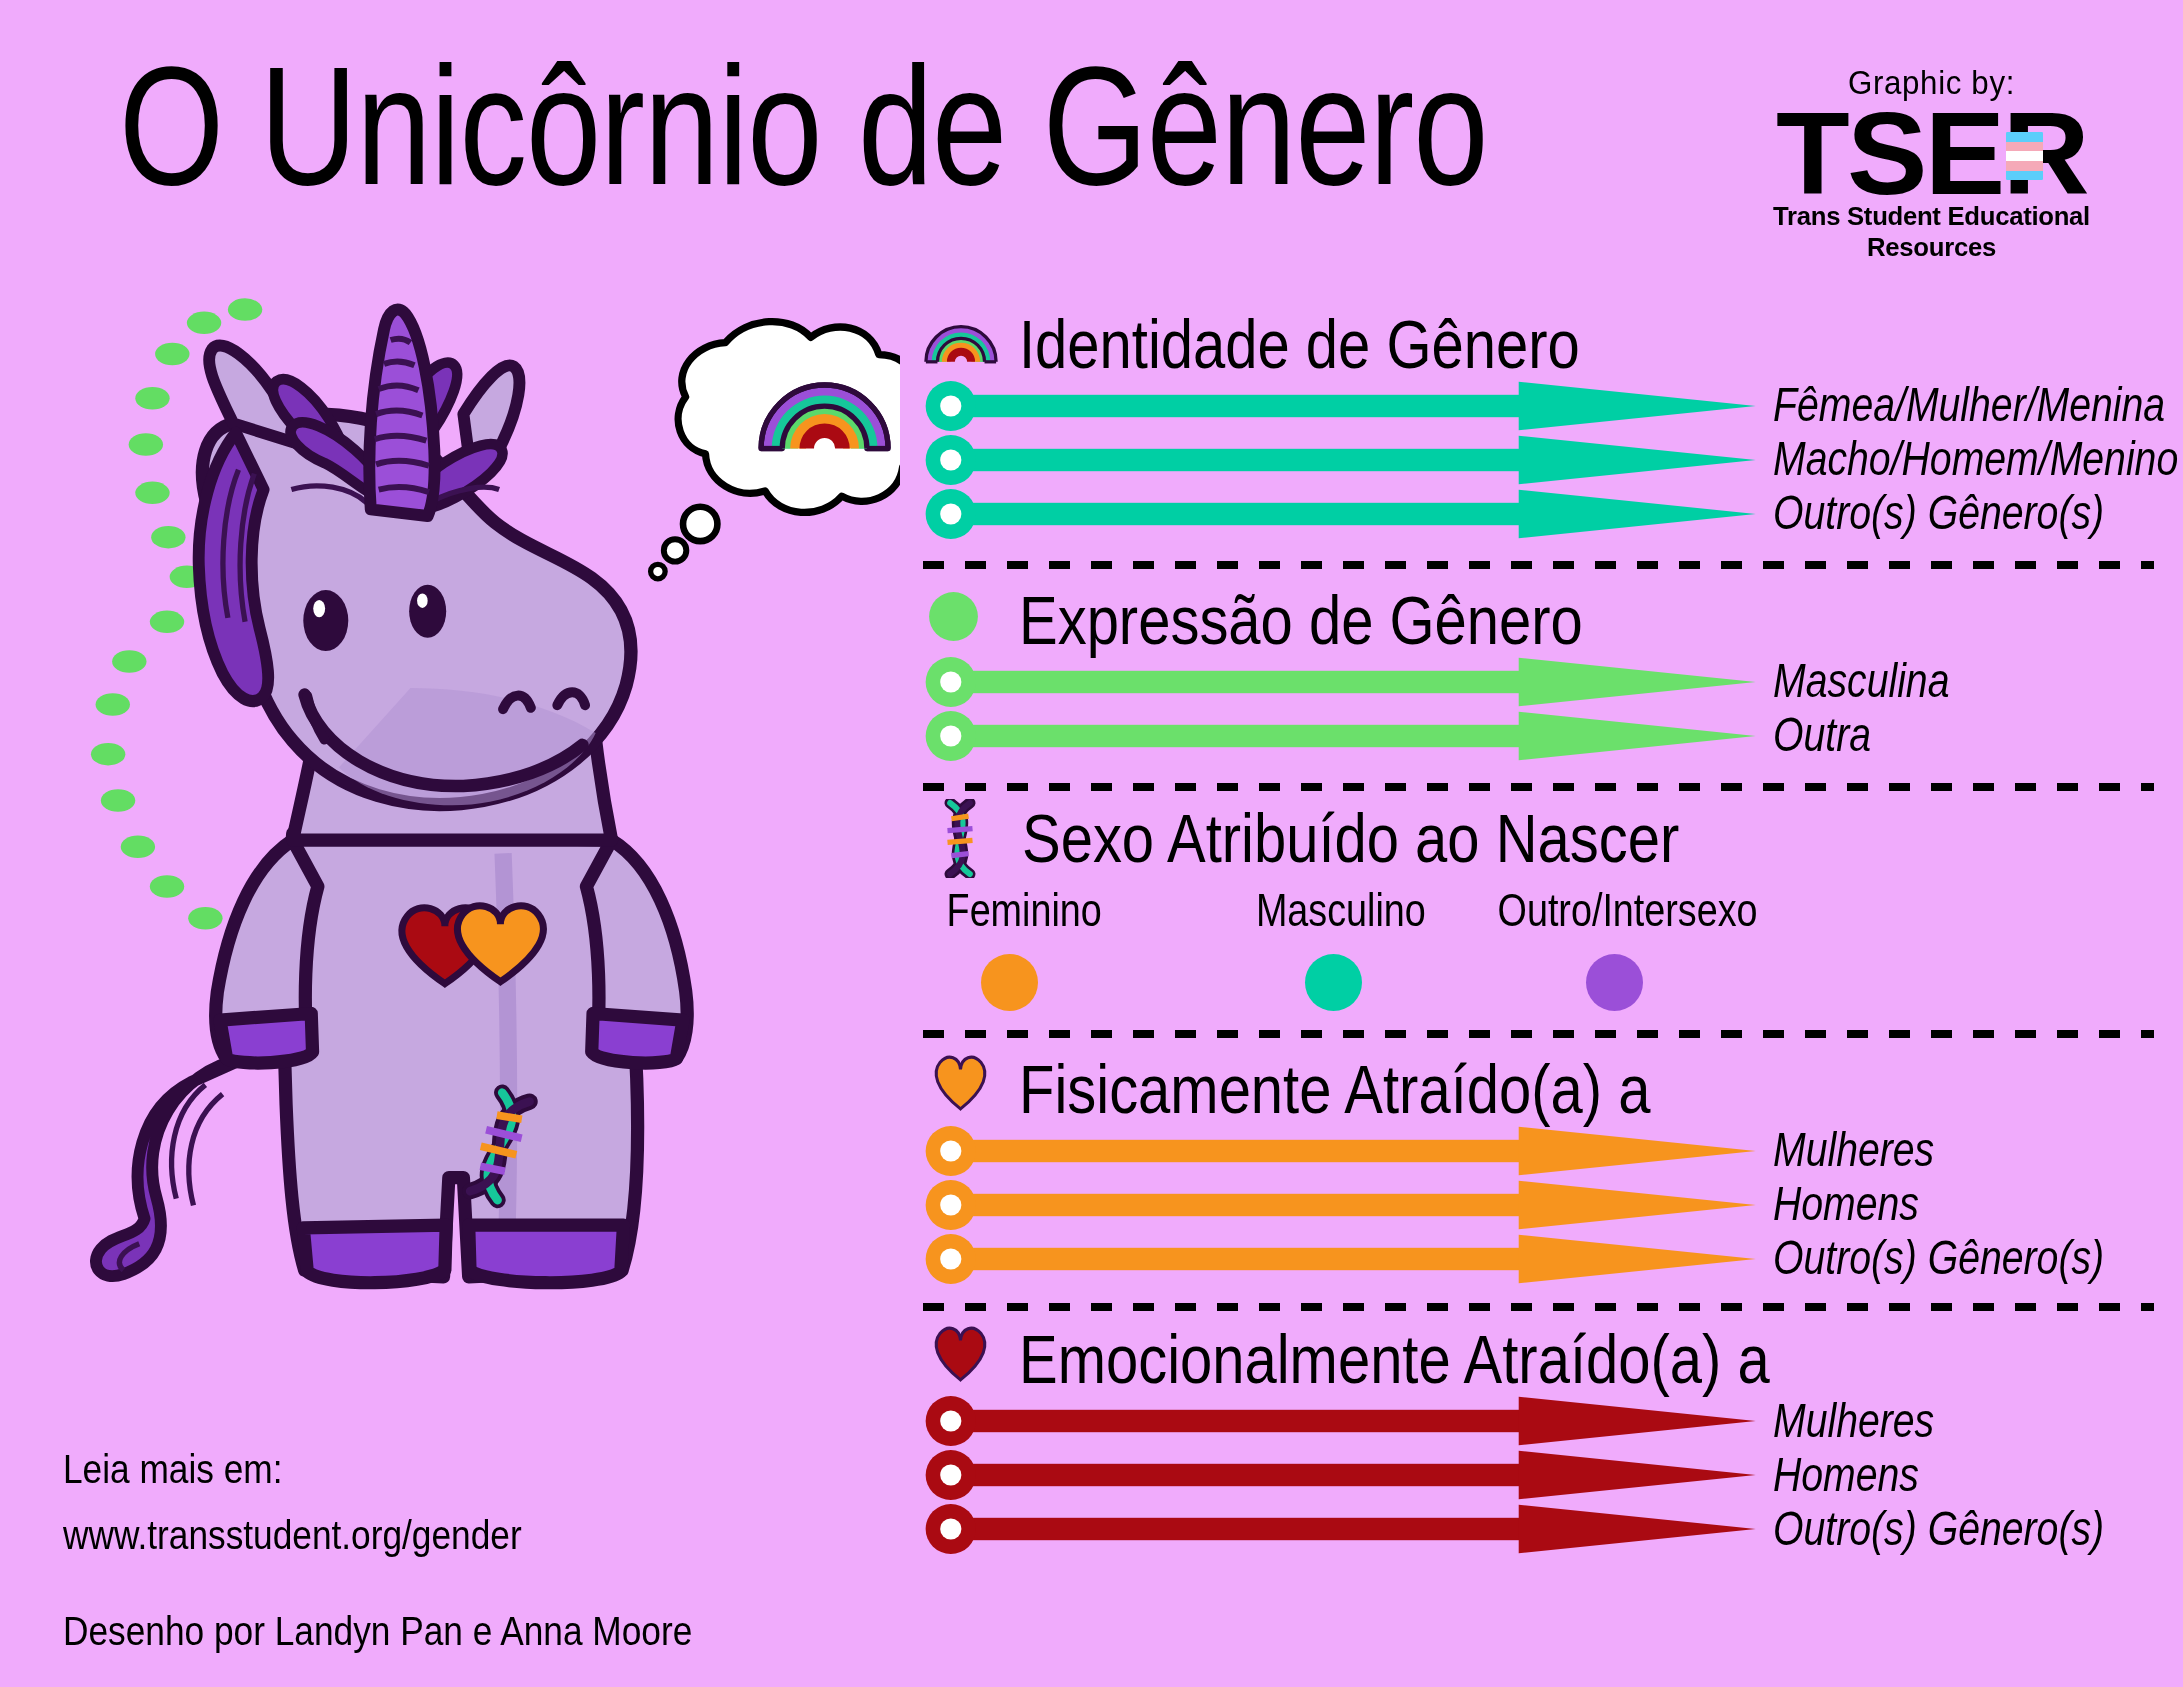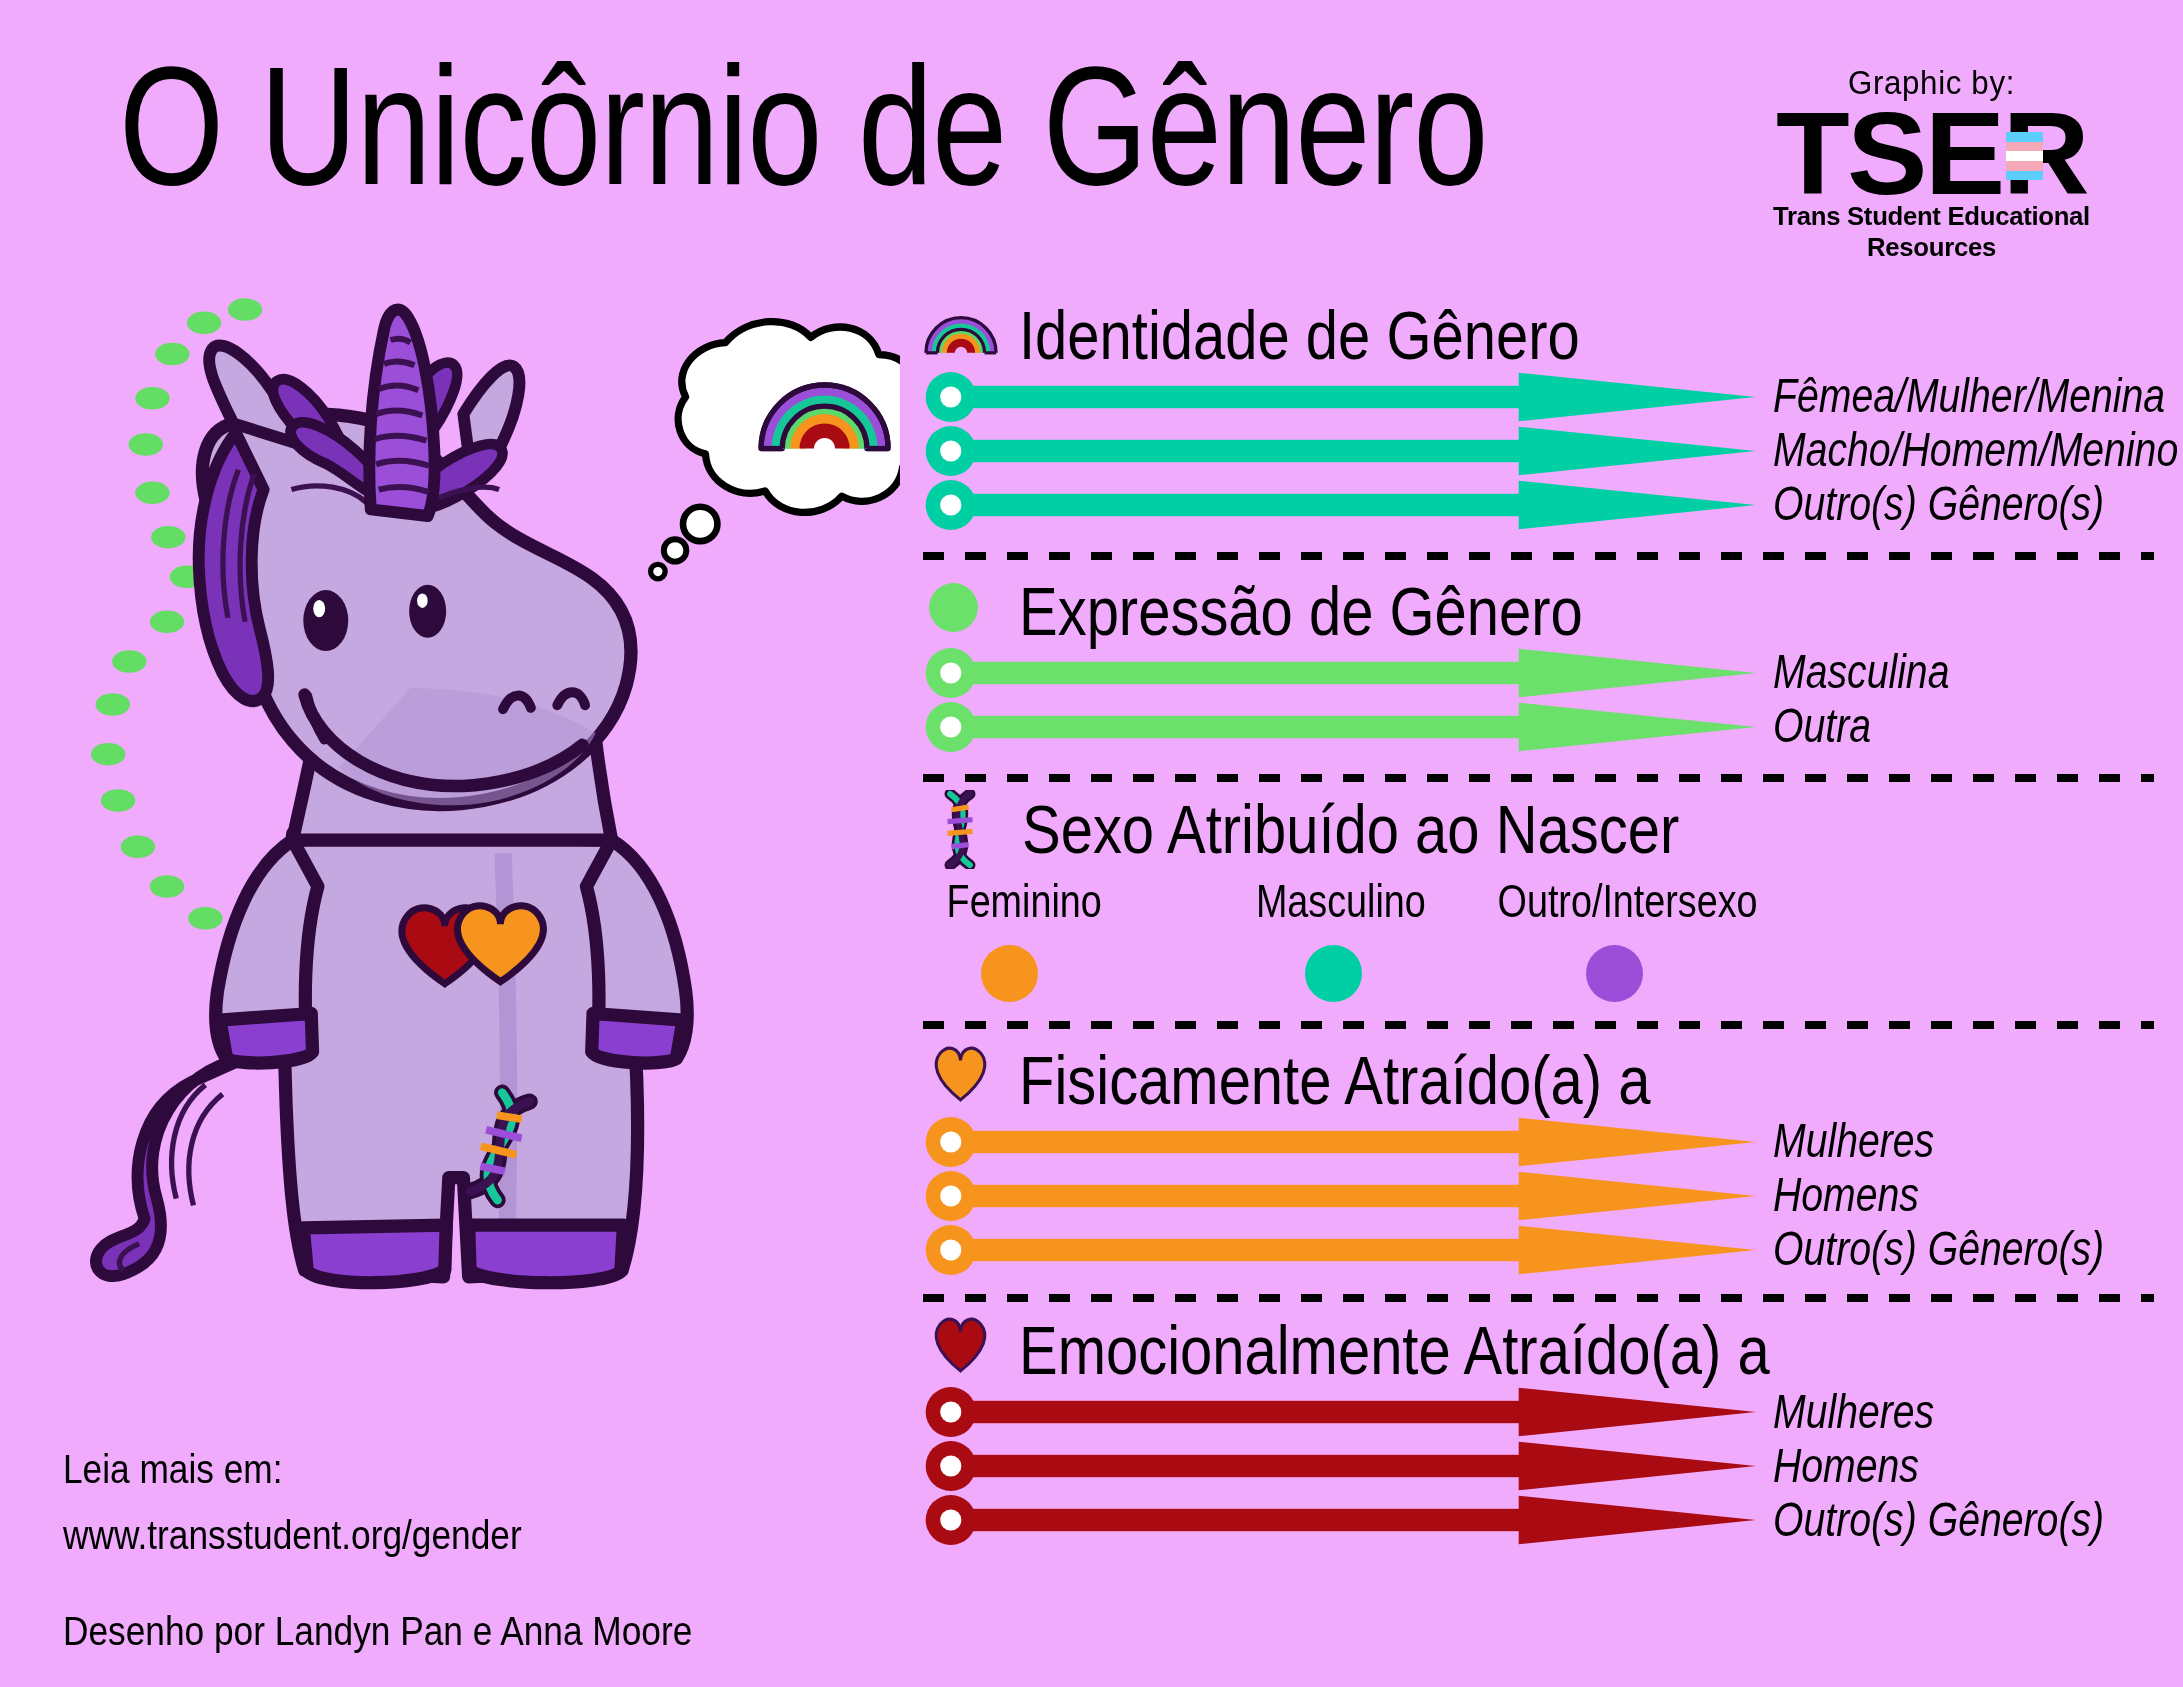--- a/index.html
+++ b/index.html
@@ -28,21 +28,21 @@
     font-weight:bold;font-size:116px;line-height:0.88;color:#000;letter-spacing:-2.6px;
     transform:scaleX(1.04);transform-origin:center;}
   .tser-flag{position:absolute;right:38px;top:29px;width:37px;height:48px;
     border-radius:1.3px;overflow:hidden;display:flex;flex-direction:column;}
   .tser-flag i{display:block;flex:1;}
   .tser-tag{font-family:"Liberation Sans Narrow","Liberation Sans",sans-serif;
     font-weight:bold;font-size:26.5px;color:#000;letter-spacing:-0.3px;margin-top:-4px;
     transform:scaleX(0.97);transform-origin:center;}
 
   
-  .sections{position:absolute;left:923px;top:301px;width:1237px;}
+  .sections{position:absolute;left:923px;top:310px;width:1237px;}
   .sect{position:relative;}
   .sect-head{position:relative;height:69px;}
   .sect-icon{position:absolute;left:0;top:0;width:76px;height:66px;}
   .sect-title{position:absolute;left:96px;top:-5.3px;
     font-family:"Liberation Sans Narrow","Liberation Sans",sans-serif;
     font-size:69px;color:#000;white-space:nowrap;font-weight:300;
     transform:scaleX(0.84);transform-origin:left top;letter-spacing:0px;}
 
   .rows{position:relative;}
   .row{position:relative;height:54px;font-style:italic;}

